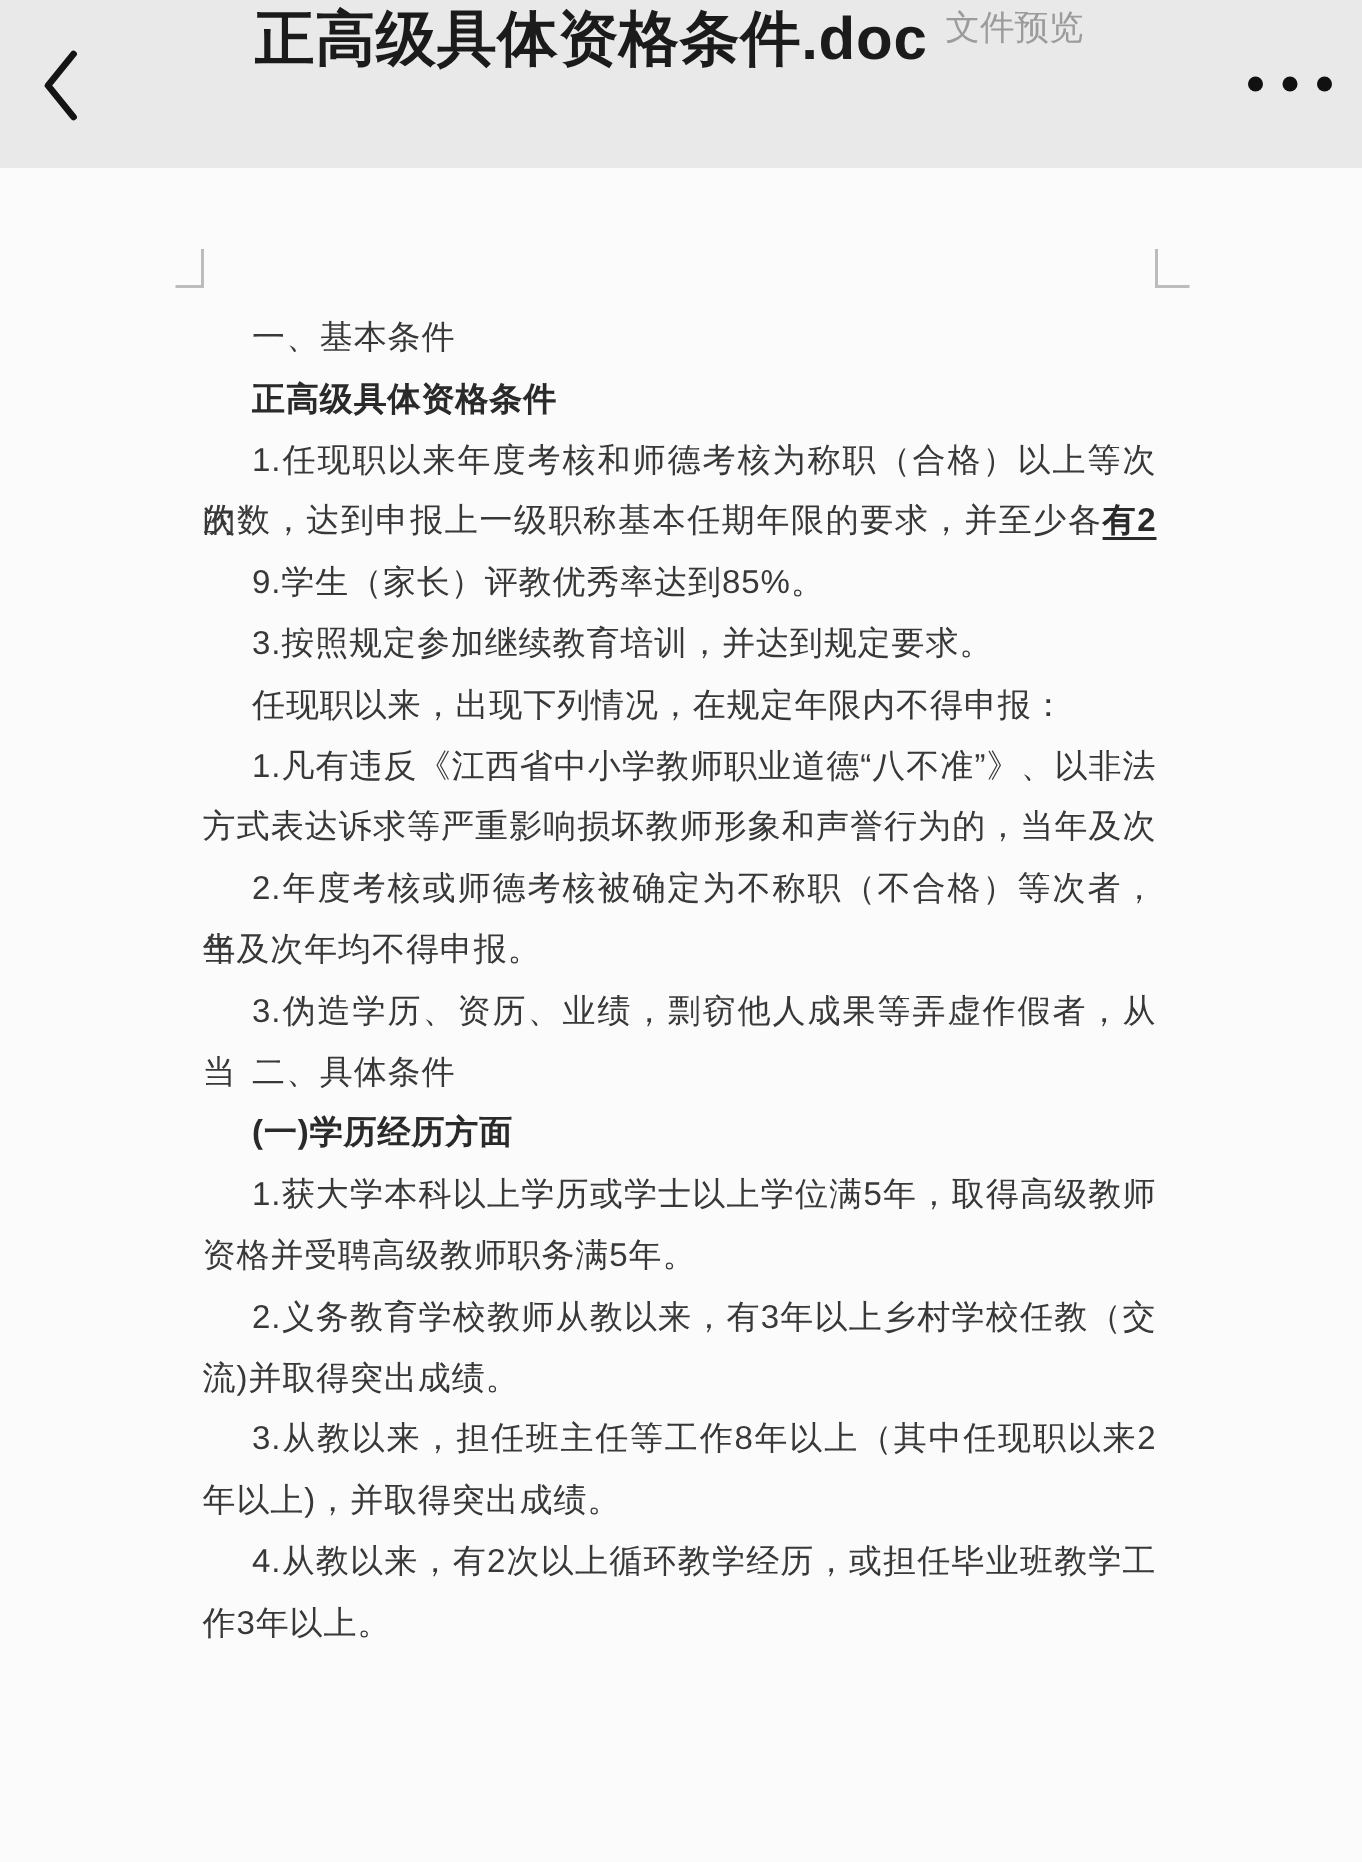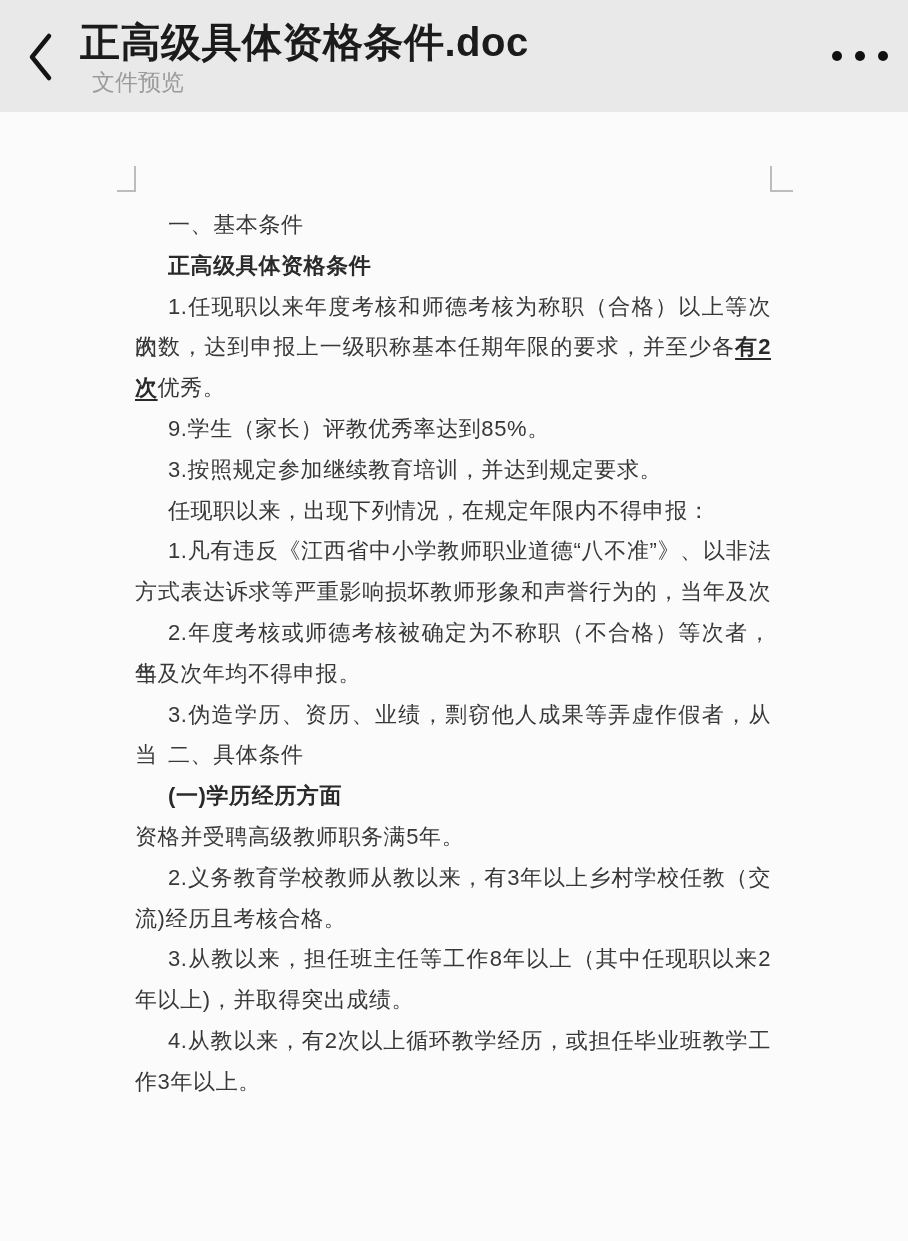--- a/index.html
+++ b/index.html
@@ -26,21 +26,21 @@
     background: transparent;
     border: none;
     display: flex;
     align-items: center;
     justify-content: center;
     cursor: pointer;
     padding-top: 2px;
   }
   .titles {
     display: flex;
-    flex-direction: column;
+    flex-direction: row;
     justify-content: center;
     padding-top: 2px;
     min-width: 0;
     flex: 1;
   }
   .file-title {
     font-size: 40px;
     font-weight: 600;
     color: #1b1b1b;
     line-height: 1.2;
@@ -145,32 +145,32 @@
 </header>
 
 <main class="doc-viewport">
   <div class="corner-mark corner-left"></div>
   <div class="corner-mark corner-right"></div>
   <div class="doc-page">
       <div class="doc-line indent"><span>一、基本条件</span></div>
       <div class="doc-line indent"><span class="b">正高级具体资格条件</span></div>
       <div class="doc-line indent full"><span>1.任现职以来年度考核和师德考核为称职（合格）以上等次的</span></div>
       <div class="doc-line full"><span>次数，达到申报上一级职称基本任期年限的要求，并至少各</span><span class="b u">有2</span></div>
-      <div class="doc-line"><span class="b u">次</span><span>优秀。</span></div>
       <div class="doc-line indent"><span>9.学生（家长）评教优秀率达到85%。</span></div>
       <div class="doc-line indent"><span>3.按照规定参加继续教育培训，并达到规定要求。</span></div>
       <div class="doc-line indent"><span>任现职以来，出现下列情况，在规定年限内不得申报：</span></div>
       <div class="doc-line indent full"><span>1.凡有违反《江西省中小学教师职业道德“八不准”》、以非法</span></div>
       <div class="doc-line full"><span>方式表达诉求等严重影响损坏教师形象和声誉行为的，当年及次</span></div>
       <div class="doc-line indent full"><span>2.年度考核或师德考核被确定为不称职（不合格）等次者，当</span></div>
       <div class="doc-line"><span>年及次年均不得申报。</span></div>
       <div class="doc-line indent full"><span>3.伪造学历、资历、业绩，剽窃他人成果等弄虚作假者，从当</span></div>
       <div class="doc-line indent"><span>二、具体条件</span></div>
       <div class="doc-line indent"><span class="b">(一)学历经历方面</span></div>
+      <div class="doc-line indent full"><span>1.获大学本科以上学历或学士以上学位满5年，取得高级教师</span></div>
       <div class="doc-line"><span>资格并受聘高级教师职务满5年。</span></div>
       <div class="doc-line indent full"><span>2.义务教育学校教师从教以来，有3年以上乡村学校任教（交</span></div>
-      <div class="doc-line"><span>流)经历且考核合格。</span></div>
+      <div class="doc-line"><span>流)并取得突出成绩。</span></div>
       <div class="doc-line indent full"><span>3.从教以来，担任班主任等工作8年以上（其中任现职以来2</span></div>
       <div class="doc-line"><span>年以上)，并取得突出成绩。</span></div>
       <div class="doc-line indent full"><span>4.从教以来，有2次以上循环教学经历，或担任毕业班教学工</span></div>
       <div class="doc-line"><span>作3年以上。</span></div>
     </div>
 </main>
 
 </body></html>

